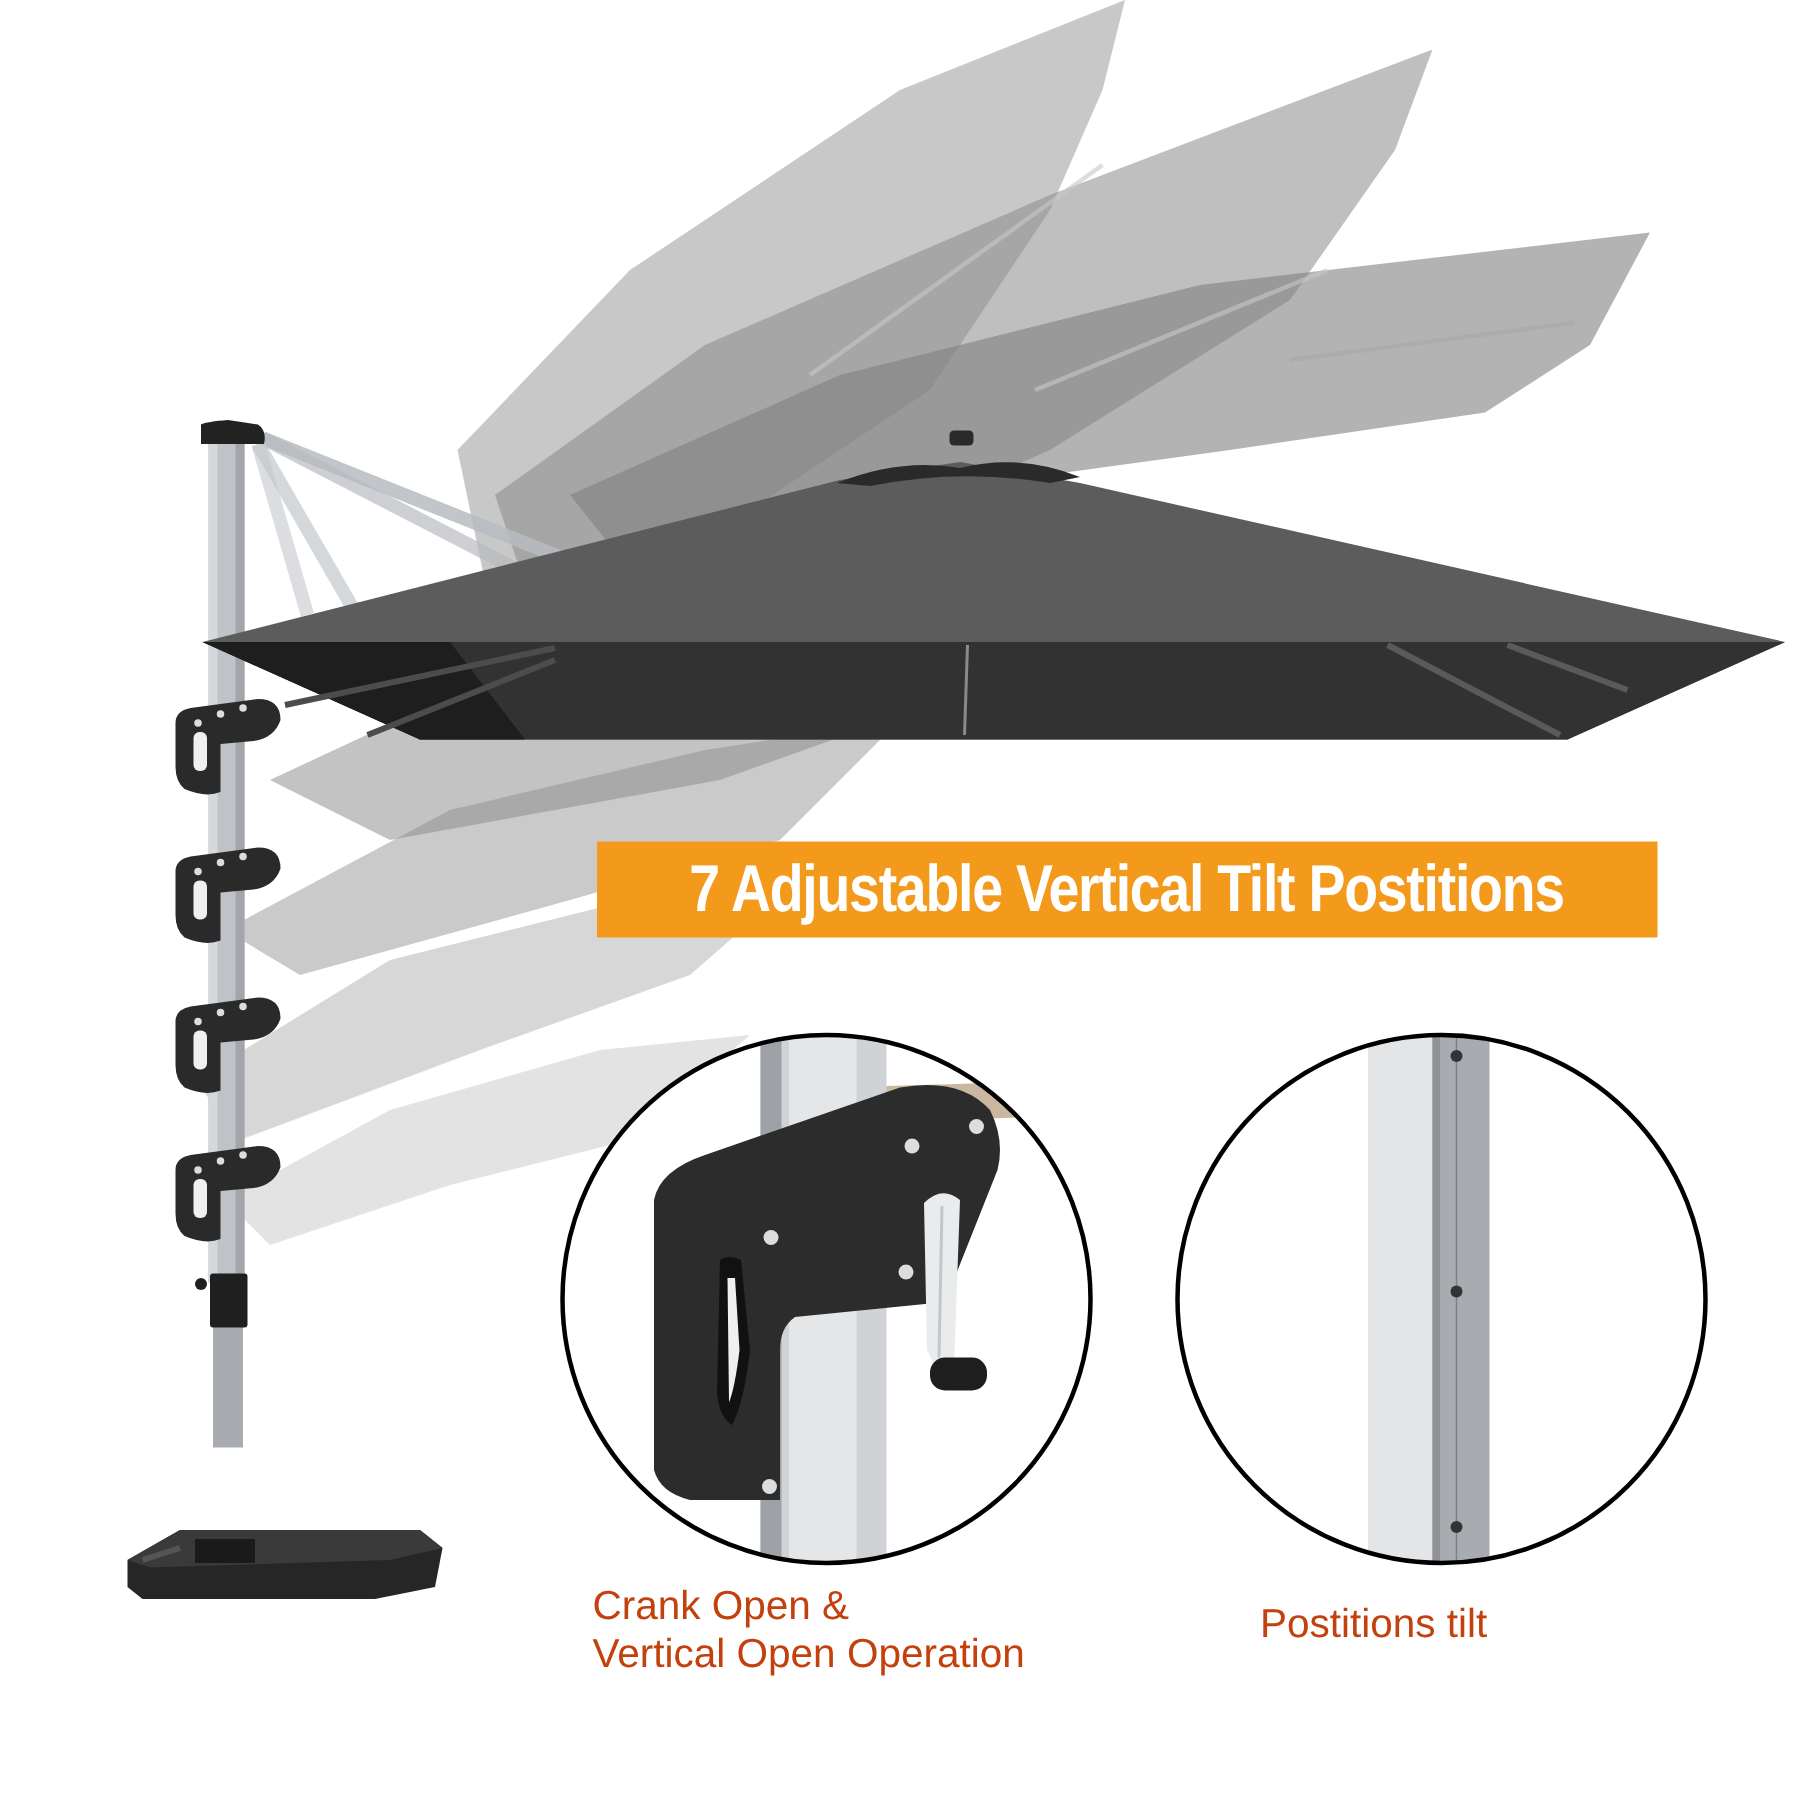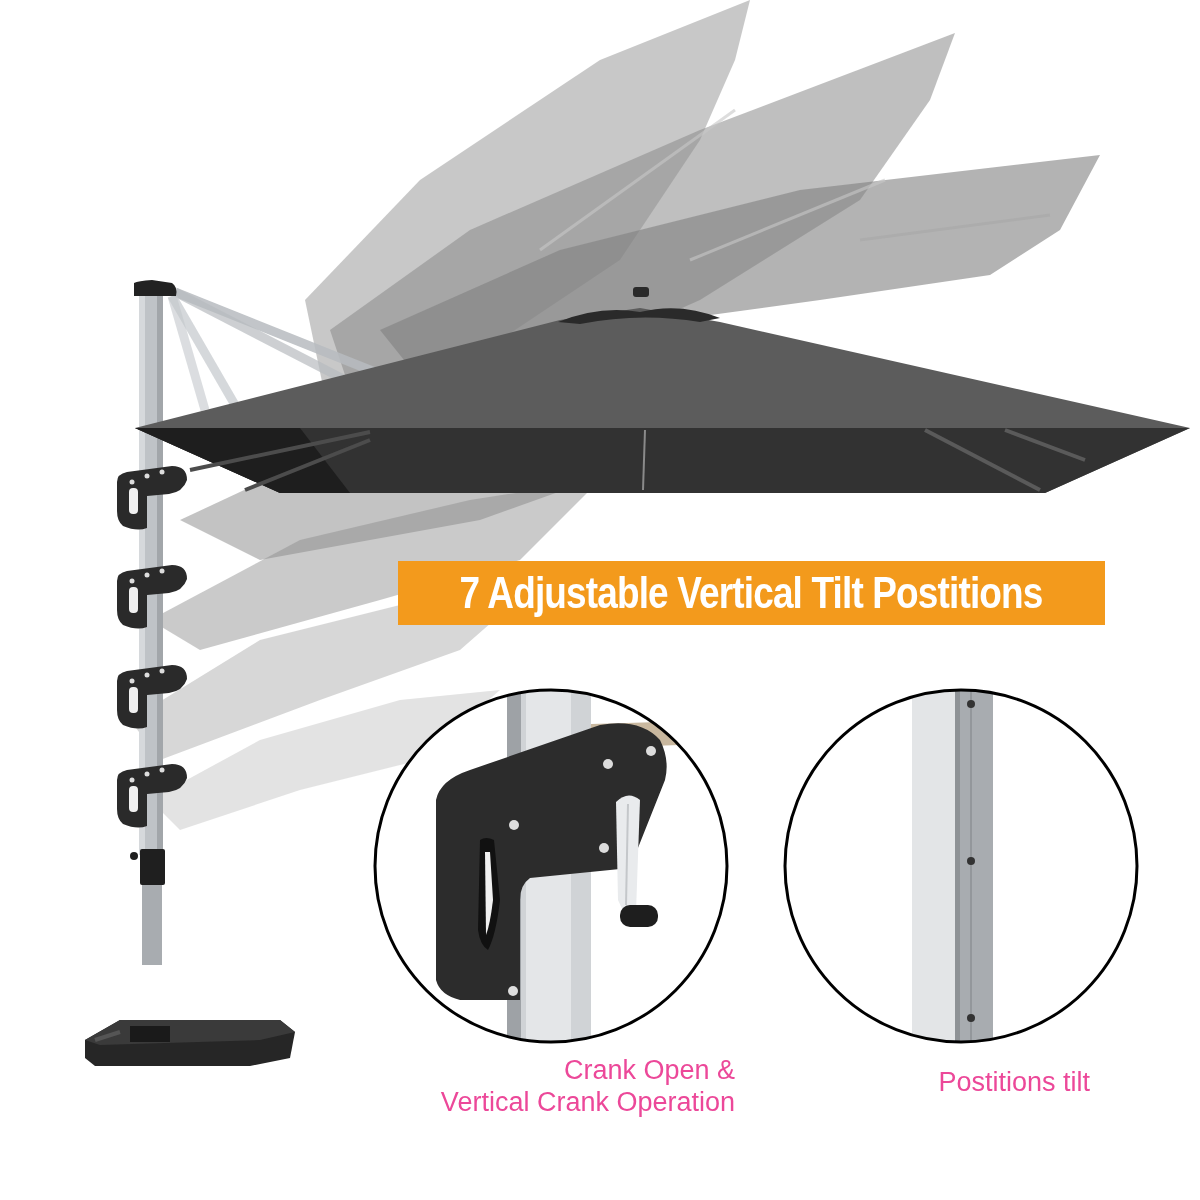--- a/index.html
+++ b/index.html
@@ -10,21 +10,21 @@
     .banner {
       position: absolute; left: 398px; top: 561px; width: 707px; height: 64px;
       display: flex; align-items: center; justify-content: center;
     }
     .banner-text {
       color: #ffffff; font-family: "Liberation Sans", sans-serif; font-weight: 700;
       font-size: 44px; letter-spacing: -1px; transform: scaleX(0.84); white-space: nowrap;
       line-height: 1;
     }
     .caption {
-      position: absolute; text-align: right; color: #ec4899;
+      position: absolute; text-align: left; color: #c2410c;
       font-family: "Liberation Sans", sans-serif; font-size: 27px; line-height: 32px;
     }
     .cap-left { left: 395px; top: 1054px; width: 340px; }
     .cap-right { left: 840px; top: 1066px; width: 250px; }
     .cap-left span { display: block; }
   </style>
 </head>
 <body>
 
 <div class="stage">
@@ -160,18 +160,18 @@
       <circle cx="961" cy="866" r="176" fill="none" stroke="#000000" stroke-width="3"></circle>
     </g>
   </svg>
 
   <div class="banner">
     <span class="banner-text">7 Adjustable Vertical Tilt Postitions</span>
   </div>
 
   <div class="caption cap-left">
     <span>Crank Open &amp;</span>
-    <span>Vertical Crank Operation</span>
+    <span>Vertical Open Operation</span>
   </div>
 
   <div class="caption cap-right">Postitions tilt</div>
 
 </div>
 
 </body></html>

